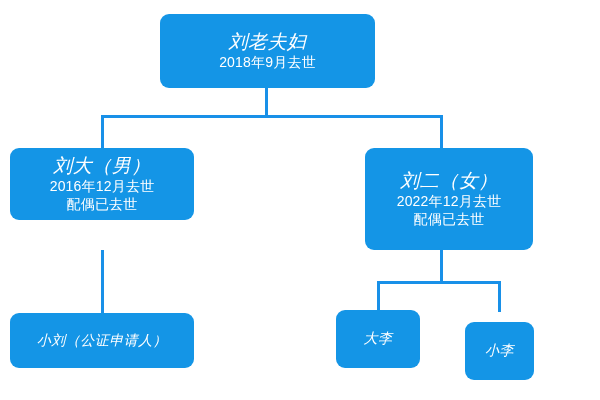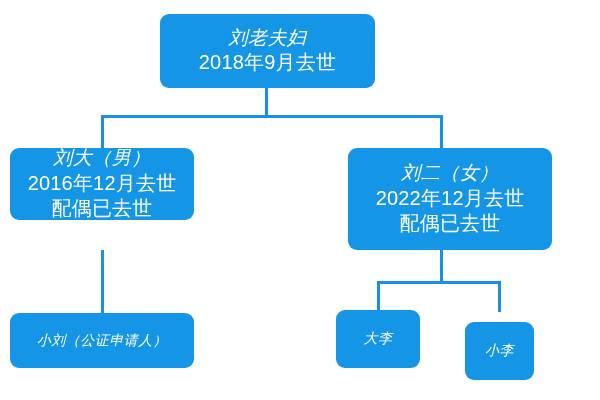--- a/index.html
+++ b/index.html
@@ -38,31 +38,31 @@
     line-height: 1.28;
     padding: 2px 4px;
   }
   .node .nm {
     font-size: 19px;
     letter-spacing: 0.5px;
     white-space: nowrap;
     font-style: italic;
   }
   .node .sub {
-    font-size: 20px;
+    font-size: 14px;
     letter-spacing: 0.2px;
     white-space: nowrap;
   }
   .node.single .nm {
     font-size: 14px;
   }
   
   #node-root      { left: 160px; top: 14px;  width: 215px; height: 74px; }
   #node-liu-da    { left: 10px;  top: 148px; width: 184px; height: 72px; }
-  #node-liu-er    { left: 348px; top: 148px; width: 204px; height: 102px; }
+  #node-liu-er    { left: 365px; top: 148px; width: 168px; height: 102px; }
   #node-xiao-liu  { left: 10px;  top: 313px; width: 184px; height: 55px; }
   #node-da-li     { left: 336px; top: 310px; width: 84px;  height: 58px; }
   #node-xiao-li   { left: 465px; top: 322px; width: 69px;  height: 58px; }
 </style>
 </head>
 <body>
 
 <div id="canvas">
 
   <div class="conn" style="left:265px; top:88px; width:3px; height:29px;"></div>

